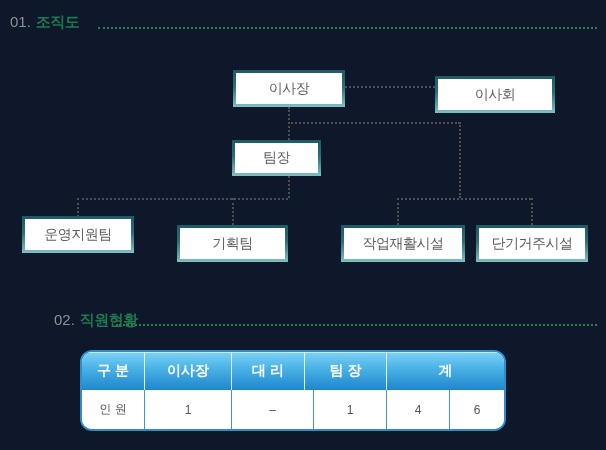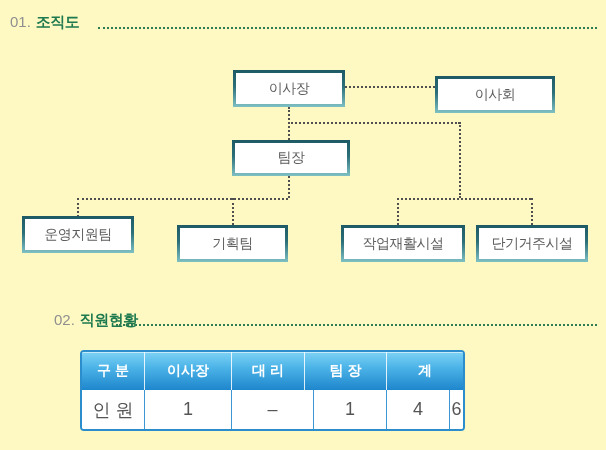--- a/index.html
+++ b/index.html
@@ -1,42 +1,42 @@
 <!DOCTYPE html>
 <html><head>
 <meta charset="utf-8">
 <style>
   html,body{margin:0;padding:0;background:#ffffff;}
   body{font-family:"Liberation Sans","DejaVu Sans",sans-serif;}
-  .stage{position:relative;width:606px;height:450px;background:#fef9c3;overflow:hidden;}
+  .stage{position:relative;width:606px;height:450px;background:#0f172a;overflow:hidden;}
 
   
   .sec-head{position:absolute;left:10px;height:18px;display:flex;align-items:baseline;white-space:nowrap;}
   .sec-num{font-size:15px;color:#8f8f8f;font-weight:400;margin-right:5px;}
   .sec-title{font-size:15px;color:#1e7a4e;font-weight:bold;letter-spacing:-0.5px;}
   .leader{position:absolute;height:0;border-bottom:2px dotted #2e7d52;}
 
   
   .org-box{position:absolute;background:linear-gradient(180deg,#1d5a66 0%,#2c6f79 45%,#7fc0c3 100%);padding:3px;box-sizing:border-box;}
   .org-box-inner{background:#ffffff;width:100%;height:100%;display:flex;align-items:center;justify-content:center;
     font-size:14px;color:#5d5d5d;letter-spacing:-0.5px;}
 
   
   .dot-h{position:absolute;height:0;border-top:2px dotted #4f4f4f;}
   .dot-v{position:absolute;width:0;border-left:2px dotted #4f4f4f;}
 
   
-  .staff-table{position:absolute;left:80px;top:350px;width:385px;border:2px solid #2b8dcb;border-radius:4px;
+  .staff-table{position:absolute;left:80px;top:350px;width:426px;border:2px solid #2b8dcb;border-radius:12px;
     overflow:hidden;box-sizing:border-box;background:#fff;}
   .t-row{display:flex;width:100%;}
   .t-head{height:38px;background:linear-gradient(180deg,#7dd2f5 0%,#4db4e8 40%,#1e86cc 100%);
     box-shadow:inset 0 1px 0 rgba(255,255,255,0.55);}
   .t-head .t-cell{color:#ffffff;font-weight:bold;font-size:14px;border-right:1px solid rgba(255,255,255,0.85);}
   .t-body{height:39px;background:#ffffff;}
-  .t-body .t-cell{color:#555555;font-size:18px;border-right:1px solid #3d97d2;}
+  .t-body .t-cell{color:#555555;font-size:12px;border-right:1px solid #3d97d2;}
   .t-cell{display:flex;align-items:center;justify-content:center;box-sizing:border-box;}
   .t-cell:last-child{border-right:none !important;}
   .c0{width:63px;} .c1{width:87px;} .c2{width:82px;} .c3{width:73px;} .c4{width:63px;} .c5{flex:1;}
 </style>
 </head>
 <body>
 
 <div class="stage">
 
   <div class="sec-head" style="top:13px;">
@@ -56,21 +56,21 @@
   <div class="dot-h" style="left:397px;top:198px;width:134px;"></div>
   <div class="dot-v" style="left:397px;top:198px;height:27px;"></div>
   <div class="dot-v" style="left:531px;top:198px;height:27px;"></div>
 
   <div class="org-box" style="left:233px;top:70px;width:112px;height:37px;">
     <div class="org-box-inner">이사장</div>
   </div>
   <div class="org-box" style="left:435px;top:76px;width:120px;height:37px;">
     <div class="org-box-inner">이사회</div>
   </div>
-  <div class="org-box" style="left:232px;top:140px;width:118px;height:36px;">
+  <div class="org-box" style="left:232px;top:140px;width:89px;height:36px;">
     <div class="org-box-inner">팀장</div>
   </div>
   <div class="org-box" style="left:22px;top:216px;width:112px;height:37px;">
     <div class="org-box-inner">운영지원팀</div>
   </div>
   <div class="org-box" style="left:177px;top:225px;width:111px;height:37px;">
     <div class="org-box-inner">기획팀</div>
   </div>
   <div class="org-box" style="left:341px;top:225px;width:124px;height:37px;">
     <div class="org-box-inner">작업재활시설</div>

